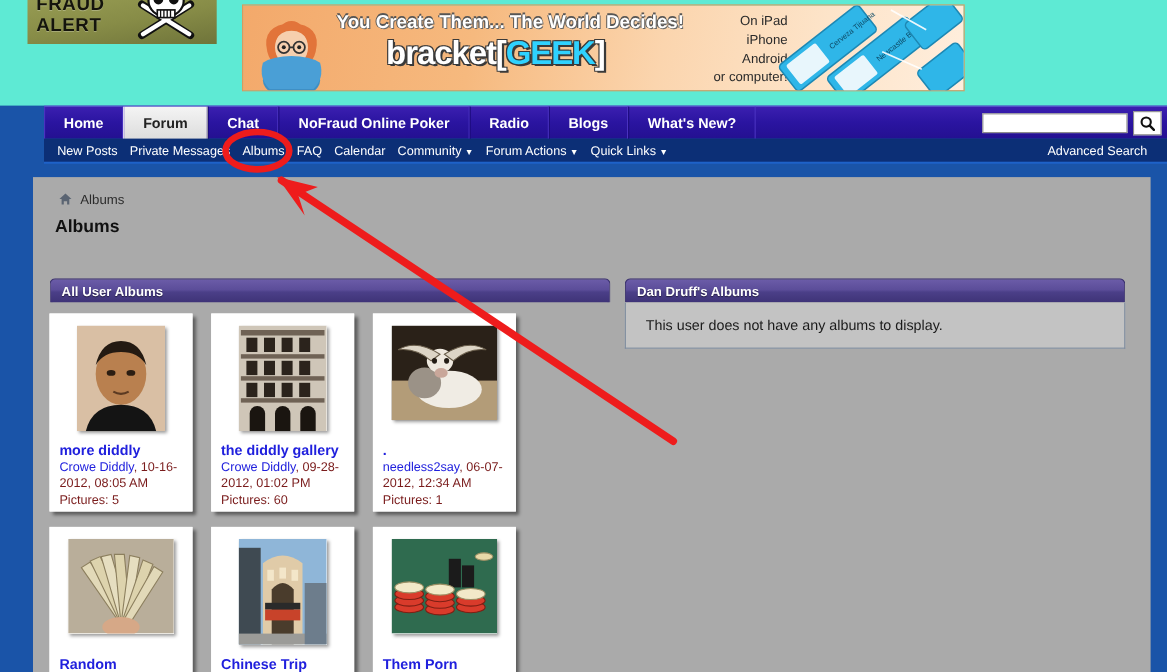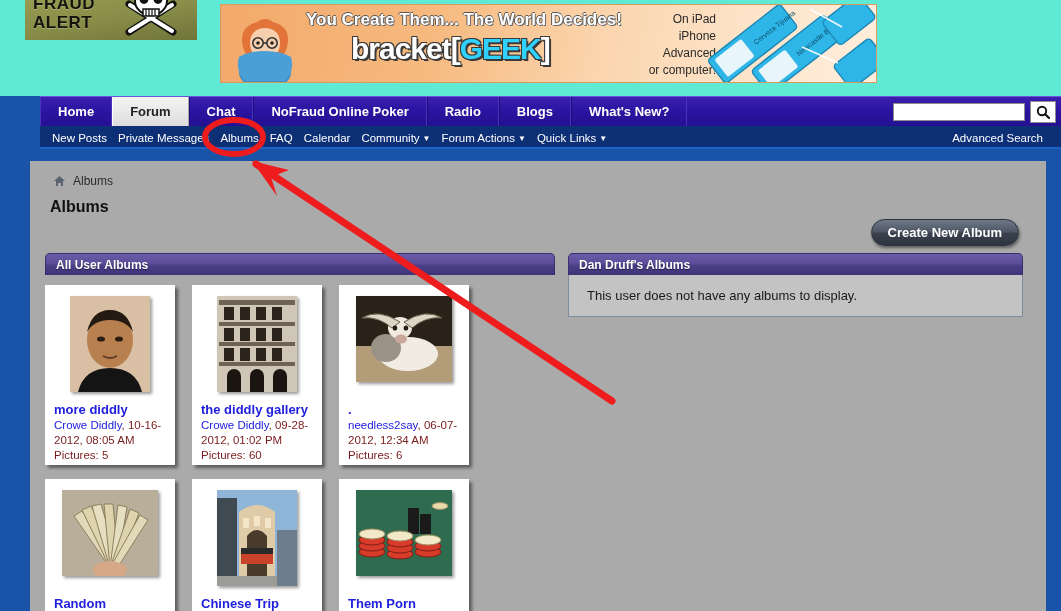--- a/index.html
+++ b/index.html
@@ -246,21 +246,21 @@
       <path d="M10 50 q-4 14 6 24 h40 q10 -10 6 -24 q-10 -6 -26 -6 q-16 0 -26 6z" fill="#4a9fd6"></path>
     </svg>
 
     <div class="ad-headline">You Create Them... The World Decides!</div>
 
     <div class="ad-brand"><span>bracket[</span><span class="geek">GEEK</span><span>]</span></div>
 
     <div class="ad-lines">
       <div>On iPad</div>
       <div>iPhone</div>
-      <div>Advanced</div>
+      <div>Android</div>
       <div>or computer!</div>
     </div>
 
     <svg class="ad-devices" viewBox="0 0 190 82">
       <g transform="rotate(-38 60 40)">
         <rect x="14" y="26" width="92" height="30" rx="4" fill="#2fb6e8" stroke="#1d88b4" stroke-width="1.4"></rect>
         <rect x="20" y="30" width="34" height="22" rx="2" fill="#e8f6fc"></rect>
         <text x="62" y="44" font-family="Liberation Sans, sans-serif" font-size="7" fill="#0d4a66">Cerveza Tijuana</text>
       </g>
       <g transform="rotate(-38 96 44)">
@@ -330,21 +330,20 @@
 
   <div class="breadcrumb">
     <svg class="home-ico" viewBox="0 0 13 12">
       <path d="M6.5 1 L12 6 H10 V11 H8 V8 H5 V11 H3 V6 H1 Z" fill="#5a6472"></path>
     </svg>
     <span>Albums</span>
   </div>
 
   <div class="page-title">Albums</div>
 
-  <div class="create-btn">Create New Album</div>
 
   <div class="col-left">
     <div class="block-head">All User Albums</div>
 
     <div class="albums">
 
       <div class="album-card">
         <div class="thumb">
           <svg viewBox="0 0 80 96" width="80" height="96">
             <rect width="80" height="96" fill="#d9bfa4"></rect>
@@ -417,21 +416,21 @@
             <path d="M48 26 q22 -14 38 -4 q-16 -2 -30 10z" fill="#ddd5c6" stroke="#6b5f4c" stroke-width="1"></path>
             <ellipse cx="39" cy="32" rx="2.3" ry="2.6" fill="#231c14"></ellipse>
             <ellipse cx="50" cy="32" rx="2.3" ry="2.6" fill="#231c14"></ellipse>
             <ellipse cx="45" cy="43" rx="6" ry="4.5" fill="#c9a79a"></ellipse>
           </svg>
         </div>
         <div class="album-meta">
           <div class="album-title">.</div>
           <div class="album-sub">
             <span class="user">needless2say</span><span>, </span><span>06-07-2012, 12:34 AM</span>
-            <span class="pics">Pictures: 6</span>
+            <span class="pics">Pictures: 1</span>
           </div>
         </div>
       </div>
 
       <div class="album-card">
         <div class="thumb wide">
           <svg viewBox="0 0 96 86" width="96" height="86">
             <rect width="96" height="86" fill="#b9ae9a"></rect>
             <g stroke="#8c7f5e" stroke-width="1">
               <path d="M48 78 L12 26 l8 -5 34 52z" fill="#e2d9b8"></path>

